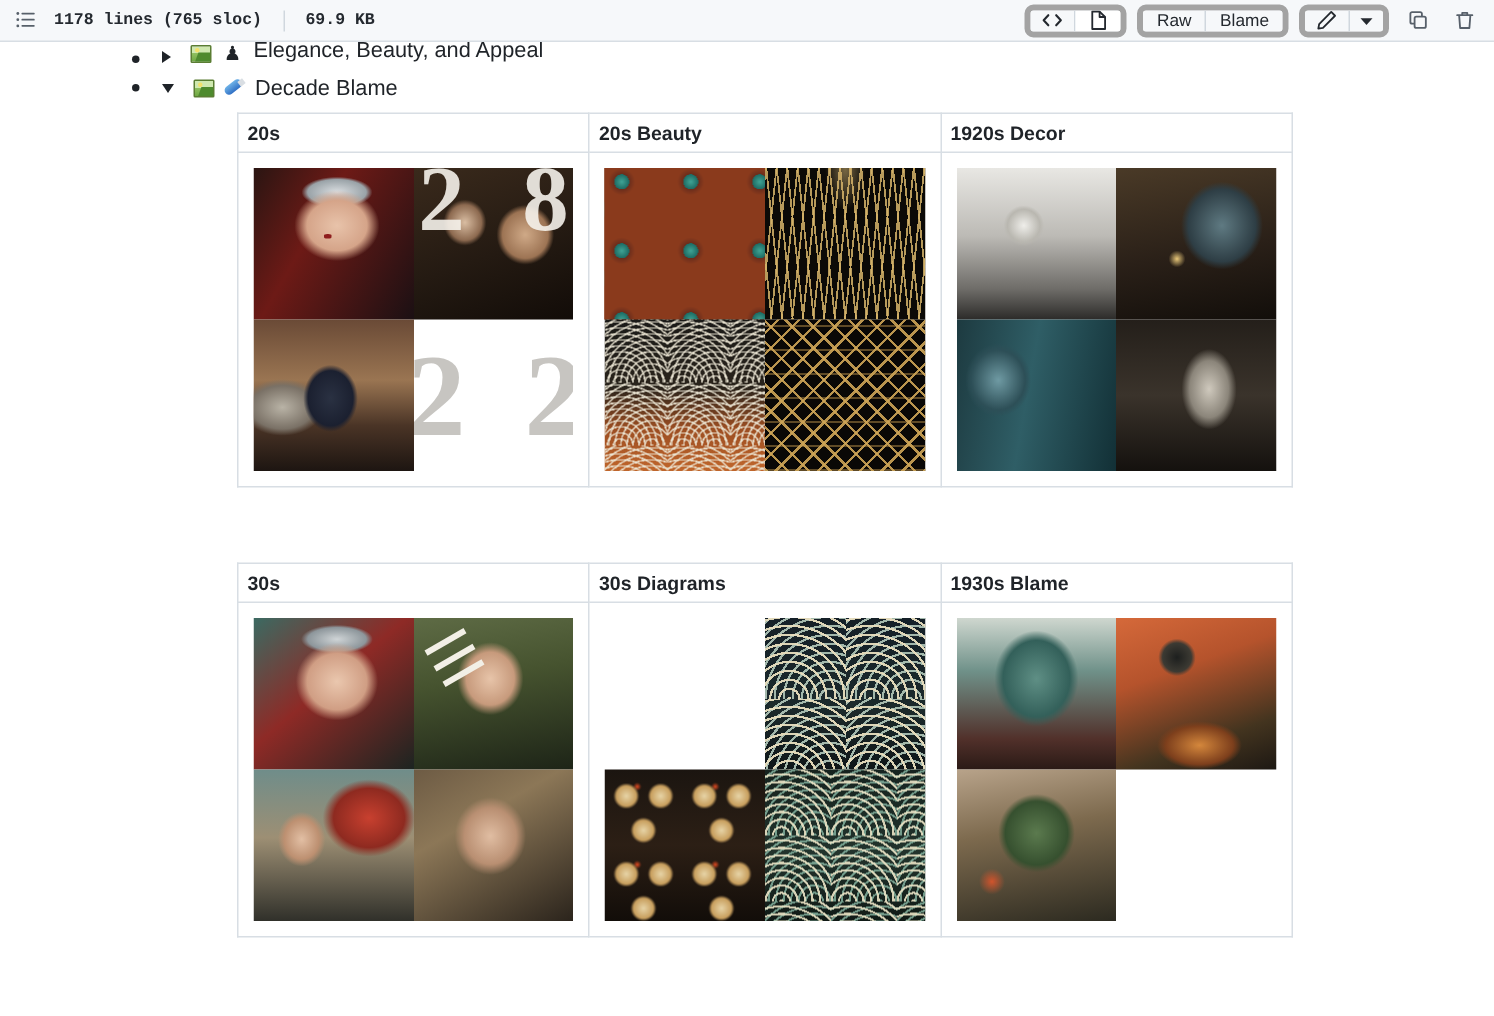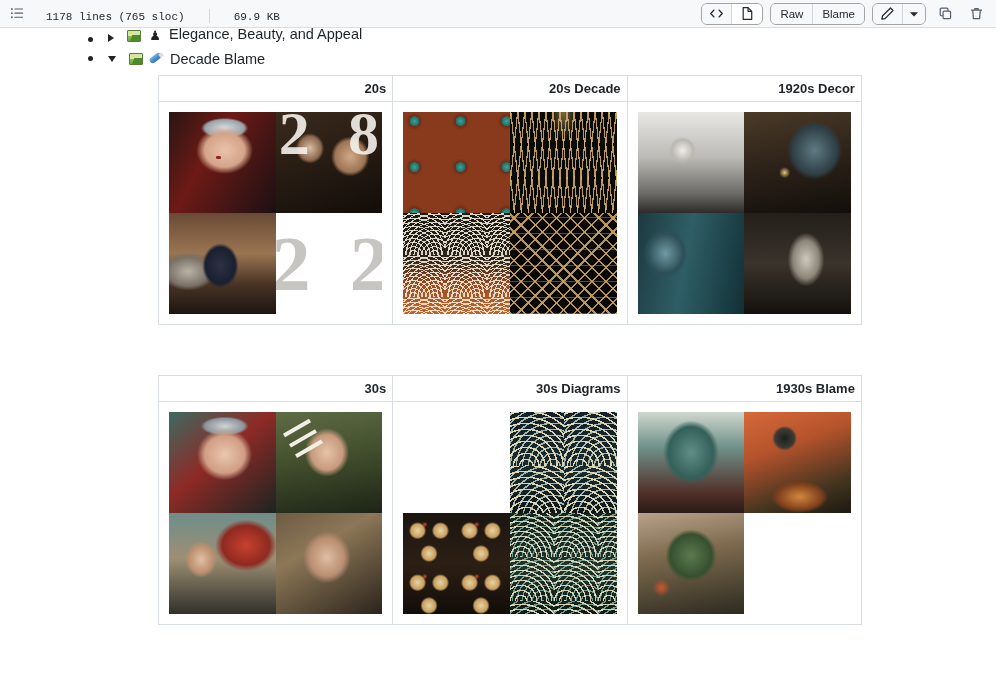--- a/index.html
+++ b/index.html
@@ -14,21 +14,21 @@
   
   .file-header {
     position: relative;
     height: 28px;
     background: #f6f8fa;
     border-bottom: 1px solid #d8dee4;
     display: flex;
     align-items: center;
     padding: 0 8px;
   }
-  .fh-left { display: flex; align-items: flex-end; gap: 20px; }
+  .fh-left { display: flex; align-items: center; gap: 10px; font-weight: bold; }
   .icon-btn-plain {
     width: 18px; height: 18px;
     display: flex; align-items: center; justify-content: center;
     color: #57606a;
   }
   .meta-text {
     font-family: "Liberation Mono", monospace;
     font-size: 11px;
     color: #24292f;
     white-space: nowrap;
@@ -36,21 +36,21 @@
   .meta-sep {
     width: 1px; height: 14px; background: #d0d7de; margin: 0 4px;
   }
 
   .fh-right {
     margin-left: auto;
     display: flex; align-items: center; gap: 7px;
   }
   .btn-group {
     display: flex;
-    border: 1px solid #a3a3a3;
+    border: 4px solid #a3a3a3;
     border-radius: 6px;
     background: #f6f8fa;
     overflow: hidden;
     height: 22px;
   }
   .btn-group > * {
     display: flex; align-items: center; justify-content: center;
     height: 100%;
     border-right: 1px solid #d0d7de;
     color: #24292f;
@@ -175,21 +175,21 @@
     border-collapse: collapse;
     table-layout: fixed;
     width: 703px;
     background: #fff;
   }
   table.gallery th, table.gallery td {
     border: 1px solid #d8dee4;
     width: 234.3px;
   }
   table.gallery th {
-    text-align: right;
+    text-align: left;
     font-size: 13px;
     font-weight: 600;
     color: #1f2328;
     padding: 5px 6px;
     background: #ffffff;
   }
   table.gallery td {
     padding: 10px;
     vertical-align: top;
     background: #ffffff;
@@ -418,21 +418,21 @@
       <span class="ico-pen"></span>
       <span class="tree-label">Decade Blame</span>
     </li>
   </ul>
 
   <div class="tbl-wrap">
     <table class="gallery">
       <thead>
         <tr>
           <th>20s</th>
-          <th>20s Decade</th>
+          <th>20s Beauty</th>
           <th>1920s Decor</th>
         </tr>
       </thead>
       <tbody>
         <tr>
           <td>
             <div class="thumb">
               <div class="q p20a"></div>
               <div class="q p20b"></div>
               <div class="q p20c"></div>

